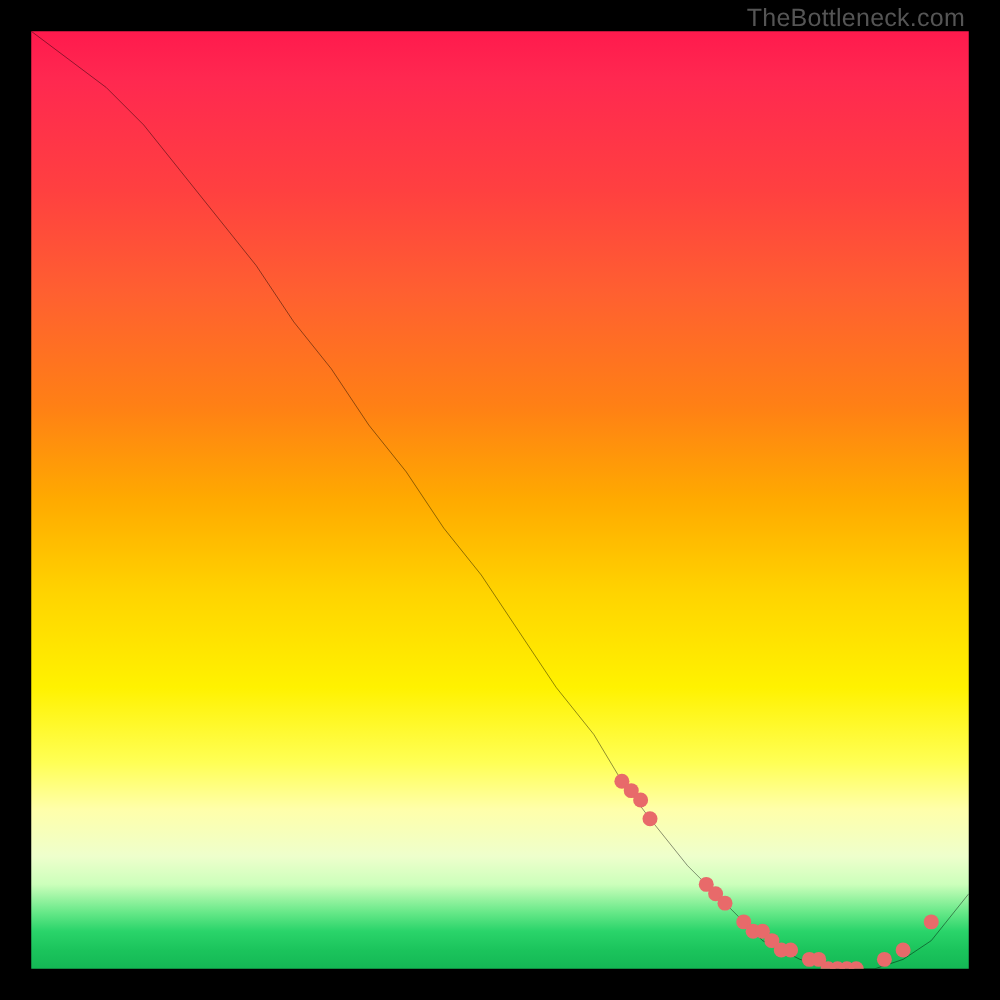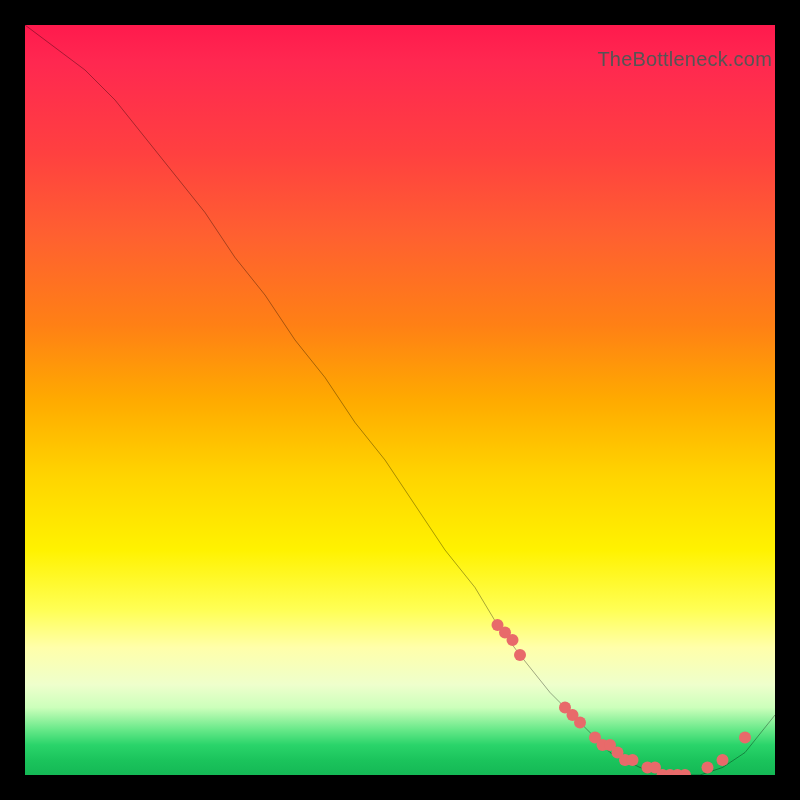--- a/index.html
+++ b/index.html
@@ -45,21 +45,20 @@
   }
   .watermark {
     position: absolute;
     top: 4px;
     right: 28px;
     color: #555;
     font-size: 20px;
     font-weight: 500;
     letter-spacing: 0.2px;
     user-select: none;
-    margin-top: 44px;
   }
   svg.curve {
     position: absolute;
     left: 0;
     top: 0;
     width: 750px;
     height: 750px;
   }
 </style>
 </head>

